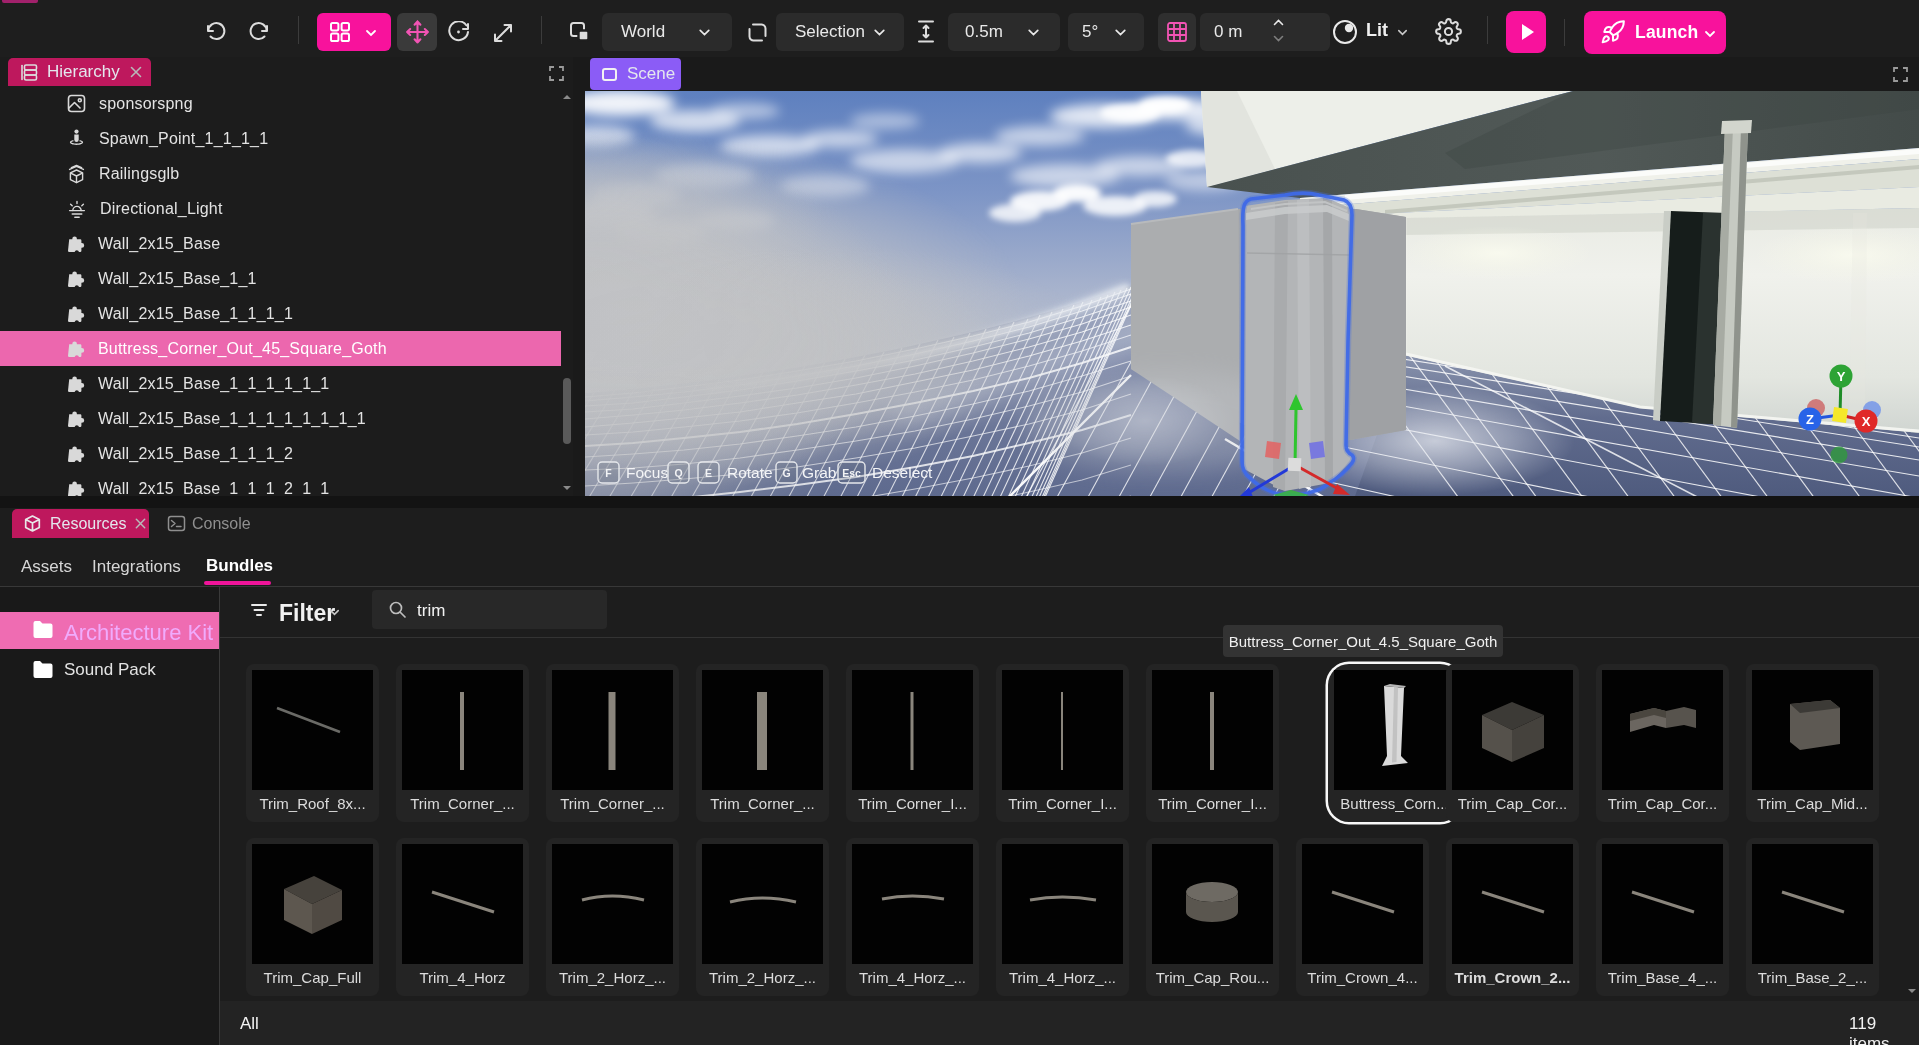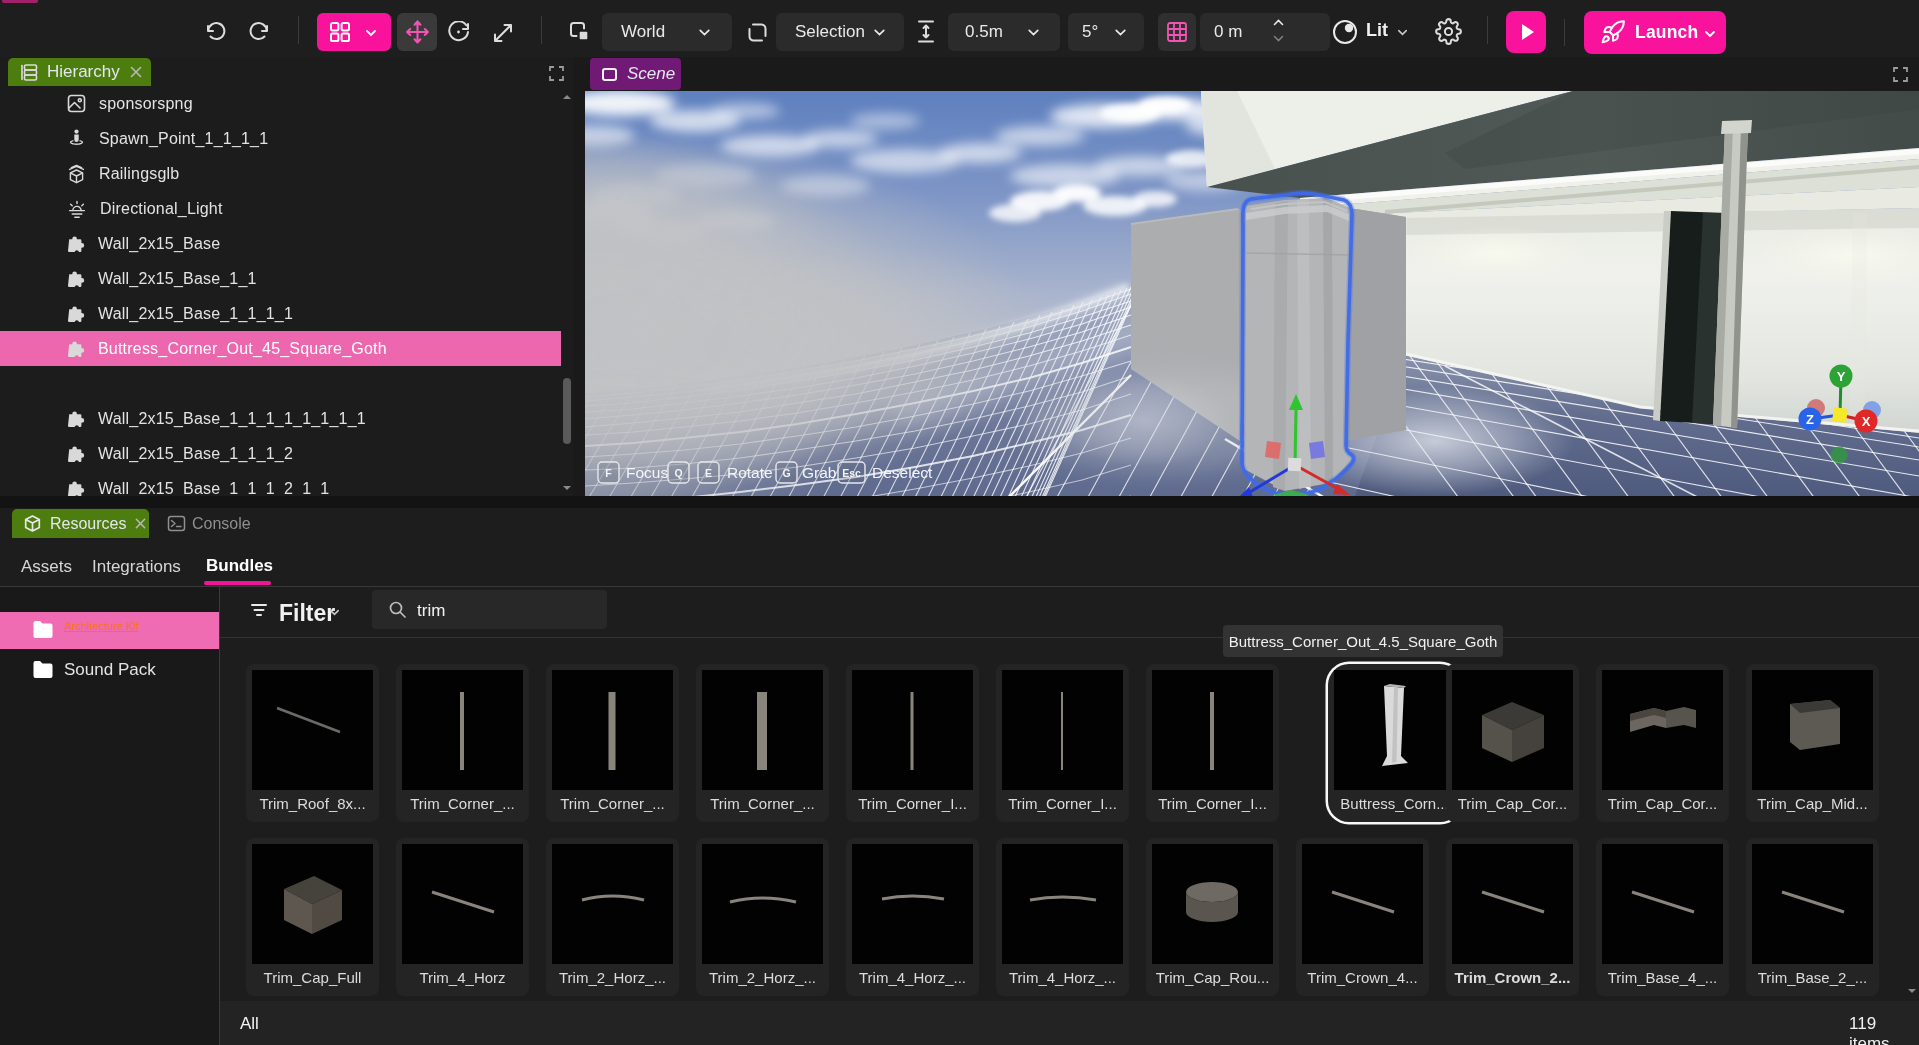--- a/index.html
+++ b/index.html
@@ -5,21 +5,21 @@
 * { margin:0; padding:0; box-sizing:border-box; }
 html,body { width:1919px; height:1045px; background:#1a1a1a; overflow:hidden;
   font-family:"Liberation Sans", sans-serif; }
 .abs { position:absolute; }
 #toolbar { left:0; top:0; width:1919px; height:57px; background:#1e1e1e; }
 .sep { width:1px; background:#3c3c3c; }
 .dd { background:#2b2b2b; border-radius:6px; color:#e9e9e9; font-size:17px;
   display:flex; align-items:center; }
 .pinkbtn { background:#f8129c; border-radius:6px; }
 #hier { left:0; top:57px; width:573px; height:448px; background:#1c1c1c; }
-.tab { background:#4d7c0f; border-radius:5px 5px 0 0; display:flex; align-items:center; color:#e4e7ee; }
+.tab { background:#be185d; border-radius:5px 5px 0 0; display:flex; align-items:center; color:#e4e7ee; }
 .row { position:absolute; left:0; width:561px; height:35px; display:flex; align-items:center; color:#e3e3e3; font-size:16px; }
 .row svg { margin-left:66px; }
 .row span { margin-left:12px; letter-spacing:0.2px; }
 #bottom { left:0; top:505px; width:1919px; height:540px; background:#1d1d1d; }
 .tile { position:absolute; width:133px; height:158px; background:#242424; border-radius:8px; }
 .tile .img { position:absolute; left:6px; top:6px; width:121px; height:120px; background:#020202; }
 .tile .lbl { position:absolute; left:0; right:0; top:131px; text-align:center; color:#dcdcdc; font-size:15px; white-space:nowrap; overflow:hidden; }
 </style>
 </head>
 <body>
@@ -217,20 +217,26 @@
         <path fill="#d9d9d9" fill-rule="evenodd" d="M3.2 6.2 h3.1 v-0.4 a2.3 2.3 0 1 1 4.6 0 v0.4 h3.3 a1.2 1.2 0 0 1 1.2 1.2 v2.6 h0.4 a2.4 2.4 0 1 1 0 4.8 h-0.4 v2.9 a1.2 1.2 0 0 1 -1.2 1.2 h-11 a1.2 1.2 0 0 1 -1.2 -1.2 z M8.6 18.9 a2.3 2.3 0 0 1 4.4 0 z"></path>
       </svg>
       <span>Wall_2x15_Base_1_1_1_1</span>
     </div>
     <div class="row" style="top:245px;background:#ec67ae;color:#fff;">
       <svg width="20" height="21" viewBox="0 0 20 21">
         <path fill="#d9d9d9" fill-rule="evenodd" d="M3.2 6.2 h3.1 v-0.4 a2.3 2.3 0 1 1 4.6 0 v0.4 h3.3 a1.2 1.2 0 0 1 1.2 1.2 v2.6 h0.4 a2.4 2.4 0 1 1 0 4.8 h-0.4 v2.9 a1.2 1.2 0 0 1 -1.2 1.2 h-11 a1.2 1.2 0 0 1 -1.2 -1.2 z M8.6 18.9 a2.3 2.3 0 0 1 4.4 0 z"></path>
       </svg>
       <span>Buttress_Corner_Out_45_Square_Goth</span>
     </div>
+    <div class="row" style="top:280px;">
+      <svg width="20" height="21" viewBox="0 0 20 21">
+        <path fill="#d9d9d9" fill-rule="evenodd" d="M3.2 6.2 h3.1 v-0.4 a2.3 2.3 0 1 1 4.6 0 v0.4 h3.3 a1.2 1.2 0 0 1 1.2 1.2 v2.6 h0.4 a2.4 2.4 0 1 1 0 4.8 h-0.4 v2.9 a1.2 1.2 0 0 1 -1.2 1.2 h-11 a1.2 1.2 0 0 1 -1.2 -1.2 z M8.6 18.9 a2.3 2.3 0 0 1 4.4 0 z"></path>
+      </svg>
+      <span>Wall_2x15_Base_1_1_1_1_1_1</span>
+    </div>
     <div class="row" style="top:315px;">
       <svg width="20" height="21" viewBox="0 0 20 21">
         <path fill="#d9d9d9" fill-rule="evenodd" d="M3.2 6.2 h3.1 v-0.4 a2.3 2.3 0 1 1 4.6 0 v0.4 h3.3 a1.2 1.2 0 0 1 1.2 1.2 v2.6 h0.4 a2.4 2.4 0 1 1 0 4.8 h-0.4 v2.9 a1.2 1.2 0 0 1 -1.2 1.2 h-11 a1.2 1.2 0 0 1 -1.2 -1.2 z M8.6 18.9 a2.3 2.3 0 0 1 4.4 0 z"></path>
       </svg>
       <span>Wall_2x15_Base_1_1_1_1_1_1_1_1</span>
     </div>
     <div class="row" style="top:350px;">
       <svg width="20" height="21" viewBox="0 0 20 21">
         <path fill="#d9d9d9" fill-rule="evenodd" d="M3.2 6.2 h3.1 v-0.4 a2.3 2.3 0 1 1 4.6 0 v0.4 h3.3 a1.2 1.2 0 0 1 1.2 1.2 v2.6 h0.4 a2.4 2.4 0 1 1 0 4.8 h-0.4 v2.9 a1.2 1.2 0 0 1 -1.2 1.2 h-11 a1.2 1.2 0 0 1 -1.2 -1.2 z M8.6 18.9 a2.3 2.3 0 0 1 4.4 0 z"></path>
       </svg>
@@ -245,21 +251,21 @@
   </div>
 
 <svg class="abs" style="left:561px;top:92px" width="12" height="10" viewBox="0 0 12 10">
     <path d="M2 7 L6 3 L10 7z" fill="#8a8a8a"></path>
   </svg>
 <div class="abs" style="left:563px;top:378px;width:8px;height:66px;background:#5a5a5a;border-radius:4px;"></div>
 <svg class="abs" style="left:561px;top:483px" width="12" height="10" viewBox="0 0 12 10">
     <path d="M2 3 L6 7 L10 3z" fill="#8a8a8a"></path>
   </svg>
 
-<div class="abs tab" style="left:590px;top:58px;width:91px;height:32px;border-radius:4px;background:#701a75;font-style:italic;">
+<div class="abs tab" style="left:590px;top:58px;width:91px;height:32px;border-radius:4px;background:#8b5cf6;">
 <svg style="margin-left:11px" width="17" height="17" viewBox="0 0 17 17" fill="none" stroke="#f2f2f2" stroke-width="2">
       <rect x="2" y="3" width="13" height="11" rx="2"></rect>
     </svg>
 <span style="margin-left:9px;font-size:17px;">Scene</span>
 </div>
 <svg class="abs" style="left:1892px;top:66px" width="17" height="17" viewBox="0 0 17 17" fill="none" stroke="#9a9a9a" stroke-width="1.8">
     <path d="M2 6 L2 2 L6 2 M11 2 L15 2 L15 6 M15 11 L15 15 L11 15 M6 15 L2 15 L2 11"></path>
   </svg>
 <div class="abs" id="vp" style="left:585px;top:91px;width:1334px;height:405px;background:#8094c0;"><svg id="vpsvg" width="1334" height="405" viewBox="0 0 1334 405" xmlns="http://www.w3.org/2000/svg">
       <defs>
@@ -571,21 +577,21 @@
 <div class="abs" style="left:206px;top:556px;color:#ffffff;font-size:17px;font-weight:bold;">Bundles</div>
 <div class="abs" style="left:204px;top:581px;width:67px;height:4px;background:#f0149a;border-radius:2px;"></div>
 <div class="abs" style="left:0;top:586px;width:1919px;height:1px;background:#383838;"></div>
 
 <div class="abs" style="left:0;top:587px;width:219px;height:458px;background:#191919;"></div>
 <div class="abs" style="left:219px;top:587px;width:1px;height:458px;background:#3a3a3a;"></div>
 <div class="abs" style="left:0;top:612px;width:219px;height:37px;background:#ef6cb2;"></div>
 <svg class="abs" style="left:32px;top:620px" width="22" height="20" viewBox="0 0 22 20">
     <path d="M1.5 3 a2 2 0 0 1 2-2 h4.5 l2.5 2.5 h8 a2 2 0 0 1 2 2 V16 a2 2 0 0 1-2 2 h-15 a2 2 0 0 1-2-2 z" fill="#fff"></path>
   </svg>
-<div class="abs" style="left:64px;top:620px;color:#f97316;font-size:11px;text-decoration:underline;">Architecture Kit</div>
+<div class="abs" style="left:64px;top:620px;color:#f0abfc;font-size:22px;">Architecture Kit</div>
 <svg class="abs" style="left:32px;top:660px" width="22" height="20" viewBox="0 0 22 20">
     <path d="M1.5 3 a2 2 0 0 1 2-2 h4.5 l2.5 2.5 h8 a2 2 0 0 1 2 2 V16 a2 2 0 0 1-2 2 h-15 a2 2 0 0 1-2-2 z" fill="#fff"></path>
   </svg>
 <div class="abs" style="left:64px;top:660px;color:#e3e3e3;font-size:17px;">Sound Pack</div>
 
 <svg class="abs" style="left:250px;top:602px" width="18" height="16" viewBox="0 0 18 16" stroke="#e9e9e9" stroke-width="2" stroke-linecap="round">
     <path d="M2 3 L16 3 M4.5 8 L13.5 8 M7 13 L11 13"></path>
   </svg>
 <div class="abs" style="left:279px;top:600px;color:#f2f2f2;font-size:23px;font-weight:bold;">Filter</div>
 <svg class="abs" style="left:328px;top:606px" width="13" height="13" viewBox="0 0 14 14" fill="none" stroke="#c9c9c9" stroke-width="1.7" stroke-linecap="round">

